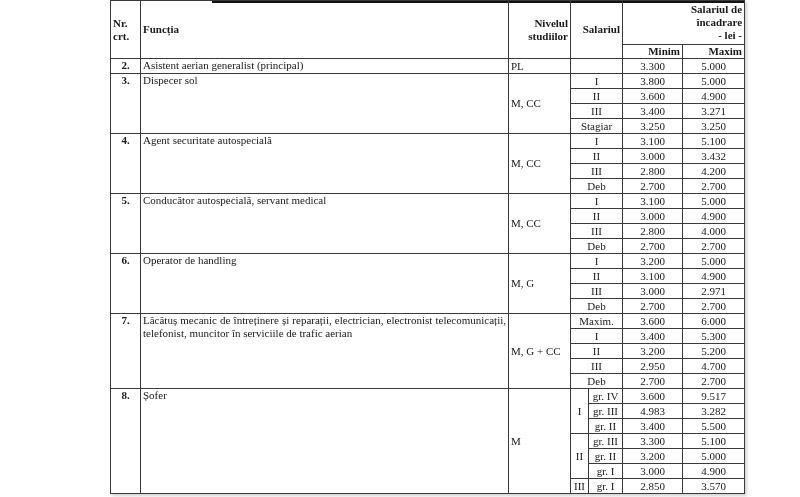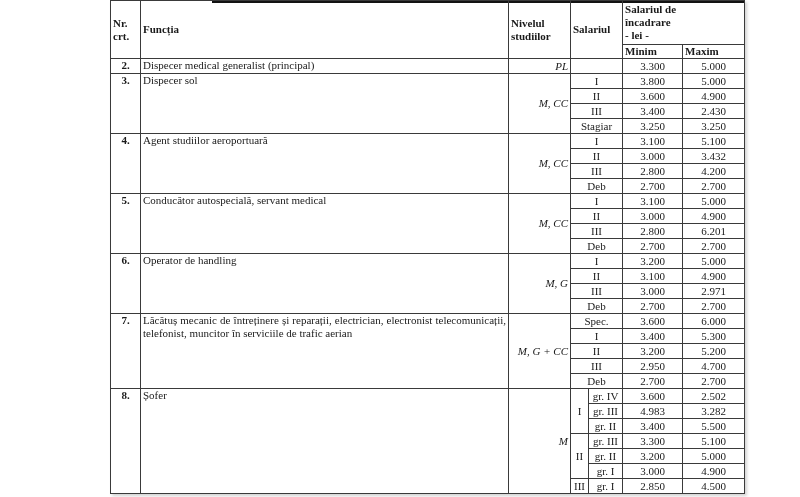--- a/index.html
+++ b/index.html
@@ -23,21 +23,21 @@
   }
   table.salary th, table.salary td {
     border: 1px solid #3a3a3a;
     padding: 0 2px;
     font-size: 11px;
     line-height: 13px;
     overflow: hidden;
   }
   thead th {
     font-weight: bold;
-    text-align: left;
+    text-align: right;
     vertical-align: middle;
     white-space: pre-line;
     font-size: 11.5px;
   }
   th.h-left { text-align: left; padding-left: 6px; }
   tr.hdr-main { height: 44px; }
   tr.hdr-sub  { height: 14px; }
   tbody tr { height: 15px; }
   td.c-nr {
     font-weight: bold;
@@ -45,23 +45,22 @@
     vertical-align: top;
     padding-top: 1px;
   }
   td.c-functie {
     text-align: justify;
     vertical-align: top;
     padding: 1px 6px 0 6px;
     line-height: 14px;
   }
   td.c-nivel {
-    text-align: right;
-    vertical-align: middle;
-    font-style: italic;
+    text-align: left;
+    vertical-align: middle;
   }
   td.c-treapta, td.c-sub, td.c-min, td.c-max {
     text-align: center;
     vertical-align: middle;
   }
   td.c-grad {
     text-align: center;
     vertical-align: middle;
     font-size: 8.5px;
     font-family: Liberation Serif, serif;
@@ -105,21 +104,21 @@
 - lei -</th>
       </tr>
       <tr class="hdr-sub">
         <th>Minim</th>
         <th>Maxim</th>
       </tr>
     </thead>
     <tbody id="salary-body">
         <tr>
           <td class="c-nr" rowspan="1">2.</td>
-          <td class="c-functie" rowspan="1">Dispecer medical generalist (principal)</td>
+          <td class="c-functie" rowspan="1">Asistent aerian generalist (principal)</td>
           <td class="c-nivel" rowspan="1">PL</td>
           <td class="c-treapta" colspan="2"></td>
           <td class="c-min">3.300</td>
           <td class="c-max">5.000</td>
         </tr>
         <tr>
           <td class="c-nr" rowspan="4">3.</td>
           <td class="c-functie" rowspan="4">Dispecer sol</td>
           <td class="c-nivel" rowspan="4">M, CC</td>
           <td class="c-treapta" colspan="2">I</td>
@@ -127,30 +126,30 @@
           <td class="c-max">5.000</td>
         </tr>
         <tr>
           <td class="c-treapta" colspan="2">II</td>
           <td class="c-min">3.600</td>
           <td class="c-max">4.900</td>
         </tr>
         <tr>
           <td class="c-treapta" colspan="2">III</td>
           <td class="c-min">3.400</td>
-          <td class="c-max">2.430</td>
+          <td class="c-max">3.271</td>
         </tr>
         <tr>
           <td class="c-treapta" colspan="2">Stagiar</td>
           <td class="c-min">3.250</td>
           <td class="c-max">3.250</td>
         </tr>
         <tr>
           <td class="c-nr" rowspan="4">4.</td>
-          <td class="c-functie" rowspan="4">Agent studiilor aeroportuară</td>
+          <td class="c-functie" rowspan="4">Agent securitate autospecială</td>
           <td class="c-nivel" rowspan="4">M, CC</td>
           <td class="c-treapta" colspan="2">I</td>
           <td class="c-min">3.100</td>
           <td class="c-max">5.100</td>
         </tr>
         <tr>
           <td class="c-treapta" colspan="2">II</td>
           <td class="c-min">3.000</td>
           <td class="c-max">3.432</td>
         </tr>
@@ -173,21 +172,21 @@
           <td class="c-max">5.000</td>
         </tr>
         <tr>
           <td class="c-treapta" colspan="2">II</td>
           <td class="c-min">3.000</td>
           <td class="c-max">4.900</td>
         </tr>
         <tr>
           <td class="c-treapta" colspan="2">III</td>
           <td class="c-min">2.800</td>
-          <td class="c-max">6.201</td>
+          <td class="c-max">4.000</td>
         </tr>
         <tr>
           <td class="c-treapta" colspan="2">Deb</td>
           <td class="c-min">2.700</td>
           <td class="c-max">2.700</td>
         </tr>
         <tr>
           <td class="c-nr" rowspan="4">6.</td>
           <td class="c-functie" rowspan="4">Operator de handling</td>
           <td class="c-nivel" rowspan="4">M, G</td>
@@ -207,21 +206,21 @@
         </tr>
         <tr>
           <td class="c-treapta" colspan="2">Deb</td>
           <td class="c-min">2.700</td>
           <td class="c-max">2.700</td>
         </tr>
         <tr>
           <td class="c-nr" rowspan="5">7.</td>
           <td class="c-functie" rowspan="5">Lăcătuș mecanic de întreținere și reparații, electrician, electronist telecomunicații, telefonist, muncitor în serviciile de trafic aerian</td>
           <td class="c-nivel" rowspan="5">M, G + CC</td>
-          <td class="c-treapta" colspan="2">Spec.</td>
+          <td class="c-treapta" colspan="2">Maxim.</td>
           <td class="c-min">3.600</td>
           <td class="c-max">6.000</td>
         </tr>
         <tr>
           <td class="c-treapta" colspan="2">I</td>
           <td class="c-min">3.400</td>
           <td class="c-max">5.300</td>
         </tr>
         <tr>
           <td class="c-treapta" colspan="2">II</td>
@@ -238,21 +237,21 @@
           <td class="c-min">2.700</td>
           <td class="c-max">2.700</td>
         </tr>
         <tr>
           <td class="c-nr" rowspan="7">8.</td>
           <td class="c-functie" rowspan="7">Șofer</td>
           <td class="c-nivel" rowspan="7">M</td>
           <td class="c-sub" rowspan="3">I</td>
           <td class="c-grad">gr. IV</td>
           <td class="c-min">3.600</td>
-          <td class="c-max">2.502</td>
+          <td class="c-max">9.517</td>
         </tr>
         <tr>
           <td class="c-grad">gr. III</td>
           <td class="c-min">4.983</td>
           <td class="c-max">3.282</td>
         </tr>
         <tr>
           <td class="c-grad">gr. II</td>
           <td class="c-min">3.400</td>
           <td class="c-max">5.500</td>
@@ -270,17 +269,17 @@
         </tr>
         <tr>
           <td class="c-grad">gr. I</td>
           <td class="c-min">3.000</td>
           <td class="c-max">4.900</td>
         </tr>
         <tr>
           <td class="c-sub" rowspan="1">III</td>
           <td class="c-grad">gr. I</td>
           <td class="c-min">2.850</td>
-          <td class="c-max">4.500</td>
+          <td class="c-max">3.570</td>
         </tr>
       </tbody>
   </table>
 </div>
 
 </body></html>

